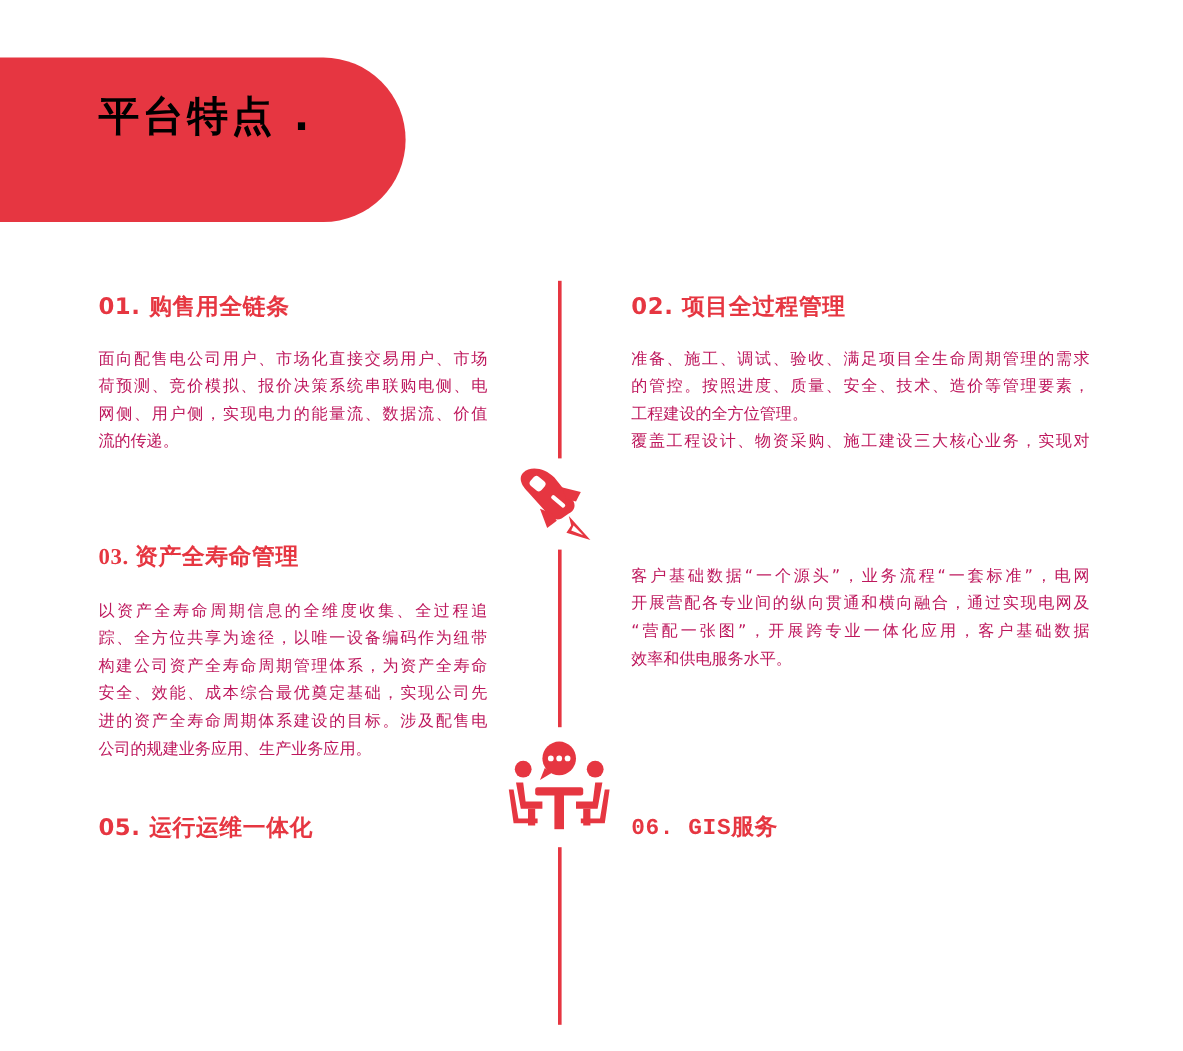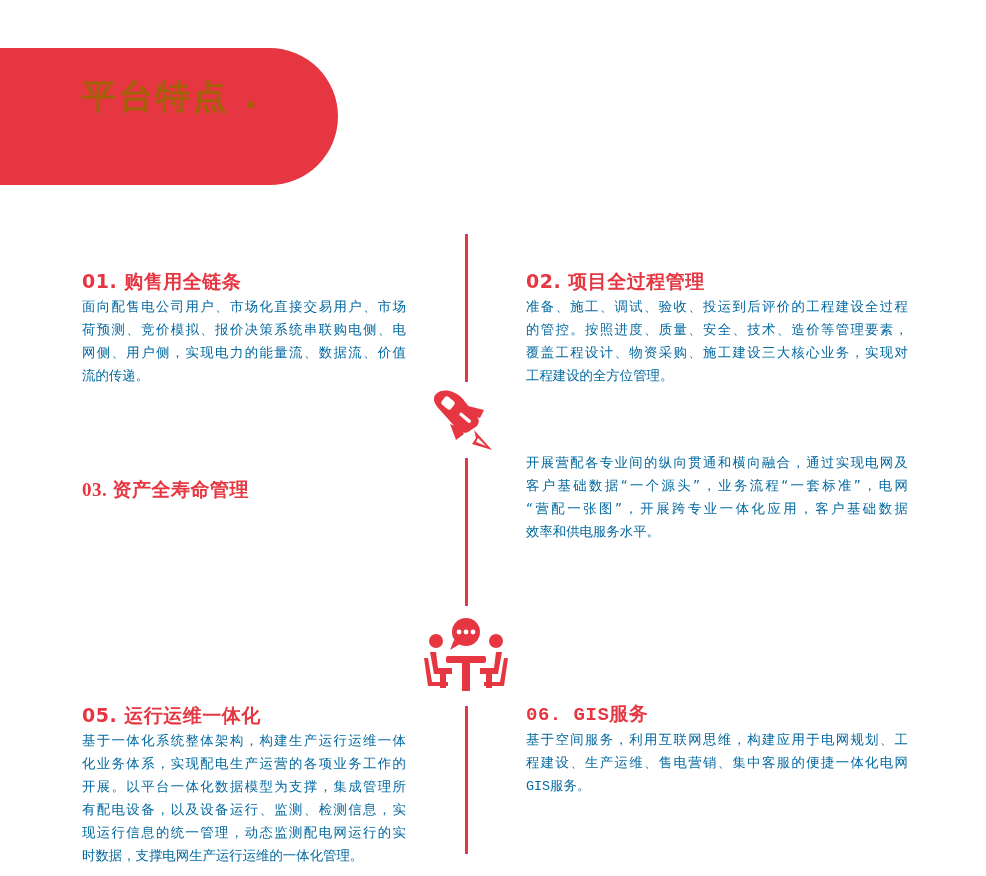--- a/index.html
+++ b/index.html
@@ -22,21 +22,21 @@
       width: 338px;
       height: 137px;
       background: #E63641;
       border-radius: 0 69px 69px 0;
     }
     .banner-title {
       position: absolute;
       left: 82px;
       top: 97px;
       transform: translateY(-50%);
-      color: #a16207;
+      color: #000000;
       font-size: 34px;
       font-weight: bold;
       letter-spacing: 3px;
       white-space: nowrap;
     }
     .divider-seg {
       position: absolute;
       left: 465px;
       width: 3px;
       background: #E63641;
@@ -46,24 +46,24 @@
       width: 330px;
     }
     .feature-title {
       color: #E63641;
       font-size: 19px;
       font-weight: bold;
       height: 28px;
       line-height: 28px;
       white-space: nowrap;
       letter-spacing: 0.5px;
-      margin-top: 25px;
     }
     .feature-body {
-      color: #0369a1;
+      margin-top: 18px;
+      color: #be185d;
       font-size: 13.4px;
     }
     .feature-body .line {
       display: block;
       height: 23px;
       line-height: 23px;
       white-space: nowrap;
       text-align: justify;
       text-align-last: justify;
     }
@@ -142,54 +142,49 @@
       <span class="line">面向配售电公司用户、市场化直接交易用户、市场</span>
       <span class="line">荷预测、竞价模拟、报价决策系统串联购电侧、电</span>
       <span class="line">网侧、用户侧，实现电力的能量流、数据流、价值</span>
       <span class="line last">流的传递。</span>
     </div>
   </div>
 
   <div class="feature" style="left:526px;top:242px;width:382px;">
     <div class="feature-title">02. 项目全过程管理</div>
     <div class="feature-body">
-      <span class="line">准备、施工、调试、验收、投运到后评价的工程建设全过程</span>
+      <span class="line">准备、施工、调试、验收、满足项目全生命周期管理的需求</span>
       <span class="line">的管控。按照进度、质量、安全、技术、造价等管理要素，</span>
+      <span class="line last">工程建设的全方位管理。</span>
       <span class="line">覆盖工程设计、物资采购、施工建设三大核心业务，实现对</span>
-      <span class="line last">工程建设的全方位管理。</span>
     </div>
   </div>
 
   <div class="feature" style="left:82px;top:451px;width:324px;font-family:Liberation Serif, serif;">
     <div class="feature-title">03. 资产全寿命管理</div>
+    <div class="feature-body">
+      <span class="line">以资产全寿命周期信息的全维度收集、全过程追</span>
+      <span class="line">踪、全方位共享为途径，以唯一设备编码作为纽带</span>
+      <span class="line">构建公司资产全寿命周期管理体系，为资产全寿命</span>
+      <span class="line">安全、效能、成本综合最优奠定基础，实现公司先</span>
+      <span class="line">进的资产全寿命周期体系建设的目标。涉及配售电</span>
+      <span class="line last">公司的规建业务应用、生产业务应用。</span>
+    </div>
   </div>
 
   <div class="feature" style="left:526px;top:451px;width:382px;">
     <div class="feature-body">
+      <span class="line">客户基础数据“一个源头”，业务流程“一套标准”，电网</span>
       <span class="line">开展营配各专业间的纵向贯通和横向融合，通过实现电网及</span>
-      <span class="line">客户基础数据“一个源头”，业务流程“一套标准”，电网</span>
       <span class="line">“营配一张图”，开展跨专业一体化应用，客户基础数据</span>
       <span class="line last">效率和供电服务水平。</span>
     </div>
   </div>
 
   <div class="feature" style="left:82px;top:676px;width:324px;">
     <div class="feature-title">05. 运行运维一体化</div>
-    <div class="feature-body">
-      <span class="line">基于一体化系统整体架构，构建生产运行运维一体</span>
-      <span class="line">化业务体系，实现配电生产运营的各项业务工作的</span>
-      <span class="line">开展。以平台一体化数据模型为支撑，集成管理所</span>
-      <span class="line">有配电设备，以及设备运行、监测、检测信息，实</span>
-      <span class="line">现运行信息的统一管理，动态监测配电网运行的实</span>
-      <span class="line last">时数据，支撑电网生产运行运维的一体化管理。</span>
-    </div>
   </div>
 
   <div class="feature" style="left:526px;top:676px;width:382px;font-family:Liberation Mono, monospace;">
     <div class="feature-title">06. GIS服务</div>
-    <div class="feature-body">
-      <span class="line">基于空间服务，利用互联网思维，构建应用于电网规划、工</span>
-      <span class="line">程建设、生产运维、售电营销、集中客服的便捷一体化电网</span>
-      <span class="line last">GIS服务。</span>
-    </div>
   </div>
 
 </div>
 
 </body></html>

